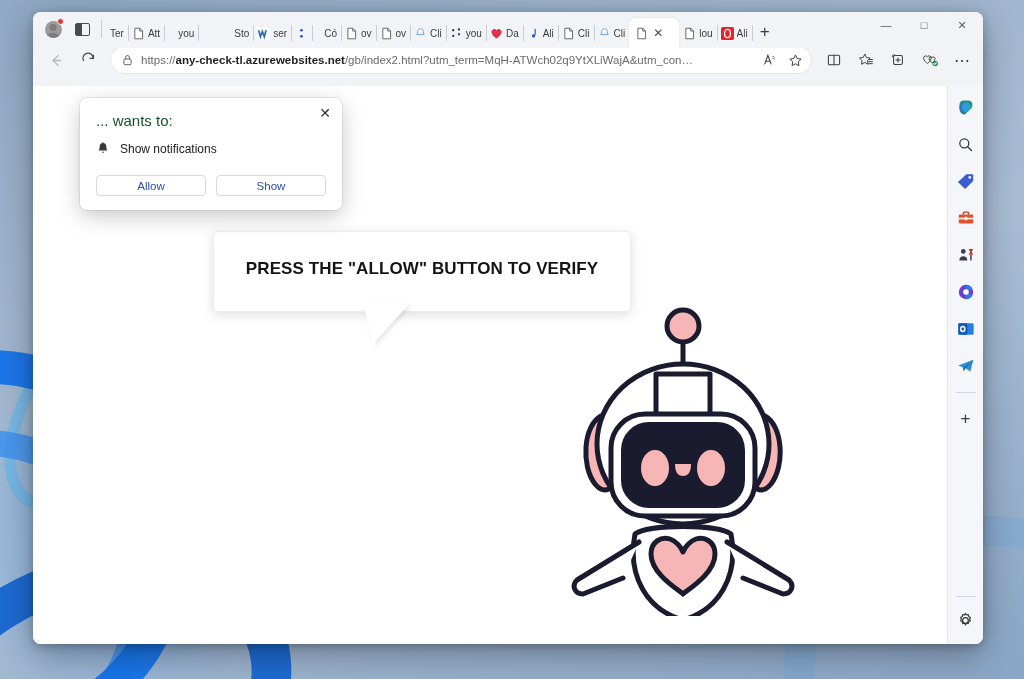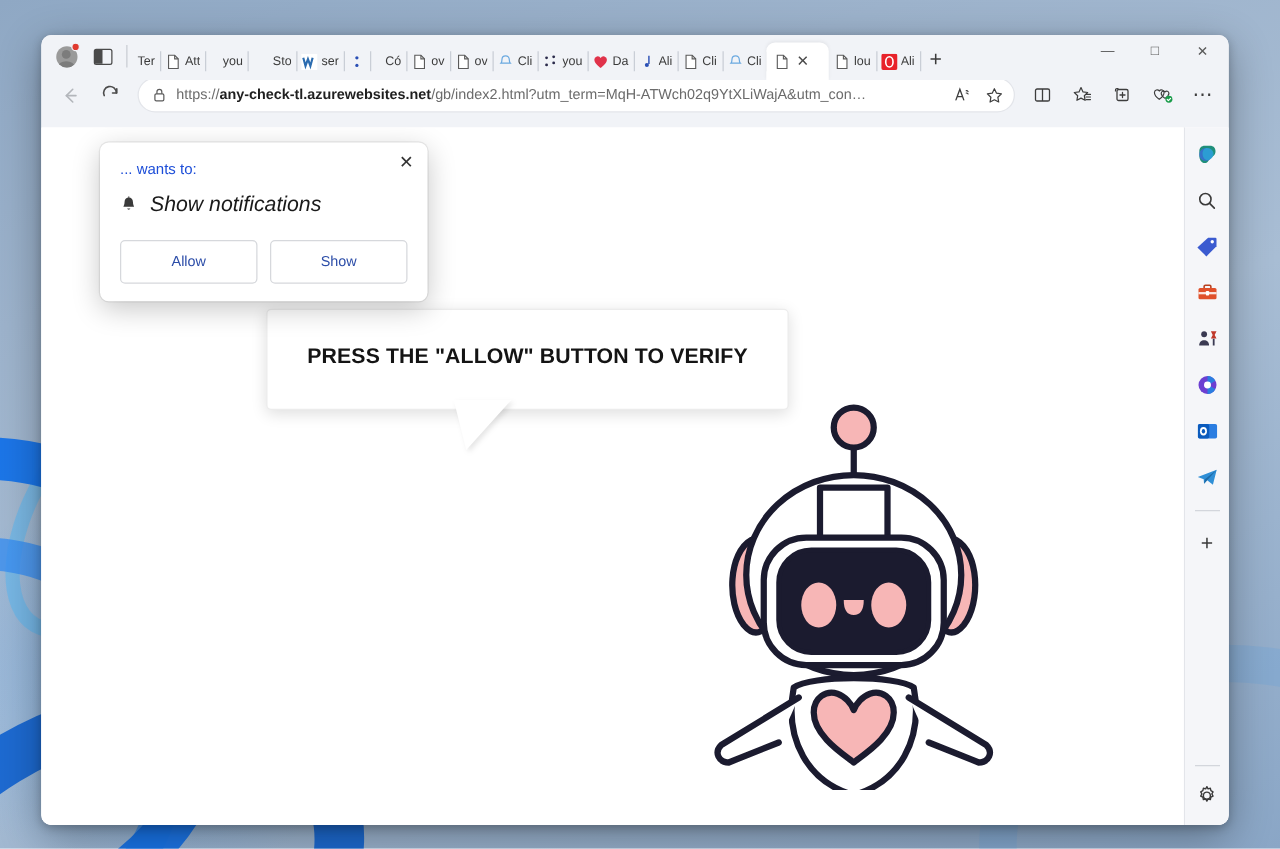--- a/index.html
+++ b/index.html
@@ -43,21 +43,21 @@
     border: 30px solid #6fa4d8; opacity: .35;
     transform: rotate(16deg);
   }
   .bloom-glow {
     position:absolute; left:-60px; top:380px; width:360px; height:330px;
     background: radial-gradient(closest-side, rgba(60,150,245,.35), rgba(60,150,245,0));
   }
 
   
   #browser {
-    position: absolute; left: 33px; top: 28px;
+    position: absolute; left: 33px; top: 12px;
     width: 950px; height: 632px;
     background: #f1f3f7;
     border-radius: 8px 8px 8px 8px;
     box-shadow: 0 10px 34px rgba(0,0,0,.33), 0 2px 8px rgba(0,0,0,.22);
     overflow: hidden;
     display: flex; flex-direction: column;
   }
 
   
   .tabstrip {
@@ -176,26 +176,26 @@
   .perm-popup {
     position: absolute; left: 47px; top: 12px; width: 262px;
     background: #ffffff; border-radius: 7px;
     box-shadow: 0 6px 22px rgba(0,0,0,.22), 0 0 0 1px rgba(0,0,0,.07);
     padding: 14px 16px 14px 16px;
   }
   .perm-close {
     position:absolute; right: 9px; top: 7px; font-size: 14px; color:#333;
     width:16px;height:16px;display:flex;align-items:center;justify-content:center;
   }
-  .perm-title { font-size: 12px; color: #1d4ed8; margin-bottom: 12px; }
+  .perm-title { font-size: 15px; color: #14532d; margin-bottom: 12px; }
   .perm-row { display: flex; align-items: center; gap: 10px; margin-bottom: 18px; }
-  .perm-row span.txt { font-size: 17px; color: #1a1a1a; font-style: italic; }
+  .perm-row span.txt { font-size: 12px; color: #1a1a1a; }
   .perm-btns { display: flex; gap: 10px; }
   .perm-btn {
-    flex: 1; height: 35px; border: 1px solid #d6d8dc; border-radius: 4px;
+    flex: 1; height: 21px; border: 1px solid #d6d8dc; border-radius: 4px;
     background: #fff; display:flex; align-items:center; justify-content:center;
     font-size: 11.5px; color: #2c4da8;
   }
 
   
   .bubble {
     position: absolute; left: 180px; top: 145px; width: 418px;
     background: #ffffff; border: 1px solid #ececec; border-radius: 4px;
     box-shadow: 0 3px 12px rgba(0,0,0,.13);
     padding: 26px 24px 30px 24px;
@@ -262,21 +262,21 @@
         <div class="tab">
           <svg class="favicon" viewBox="0 0 16 16">
               <path d="M3.5 1.5h6l3.5 3.5v9.5h-9.5z" fill="#fff" stroke="#5a5a5a" stroke-width="1.1"></path>
               <path d="M9.5 1.5v3.5h3.5" fill="none" stroke="#5a5a5a" stroke-width="1.1"></path>
             </svg>
           <span class="tlabel">Att</span>
         </div>
         <div class="tab" style="padding-left:14px">
             <span class="tlabel">you</span>
           </div>
-        <div class="tab" style="padding-left:20px">
+        <div class="tab" style="padding-left:36px">
             <span class="tlabel">Sto</span>
           </div>
         <div class="tab">
           <svg class="favicon" viewBox="0 0 16 16">
               <rect width="16" height="16" fill="#fff"></rect>
               <path d="M2 4l2.2 8L6.6 5.4 9 12l2.2-8" fill="none" stroke="#2b6cb0" stroke-width="2.1"></path>
             </svg>
           <span class="tlabel">ser</span>
         </div>
         <div class="tab">

